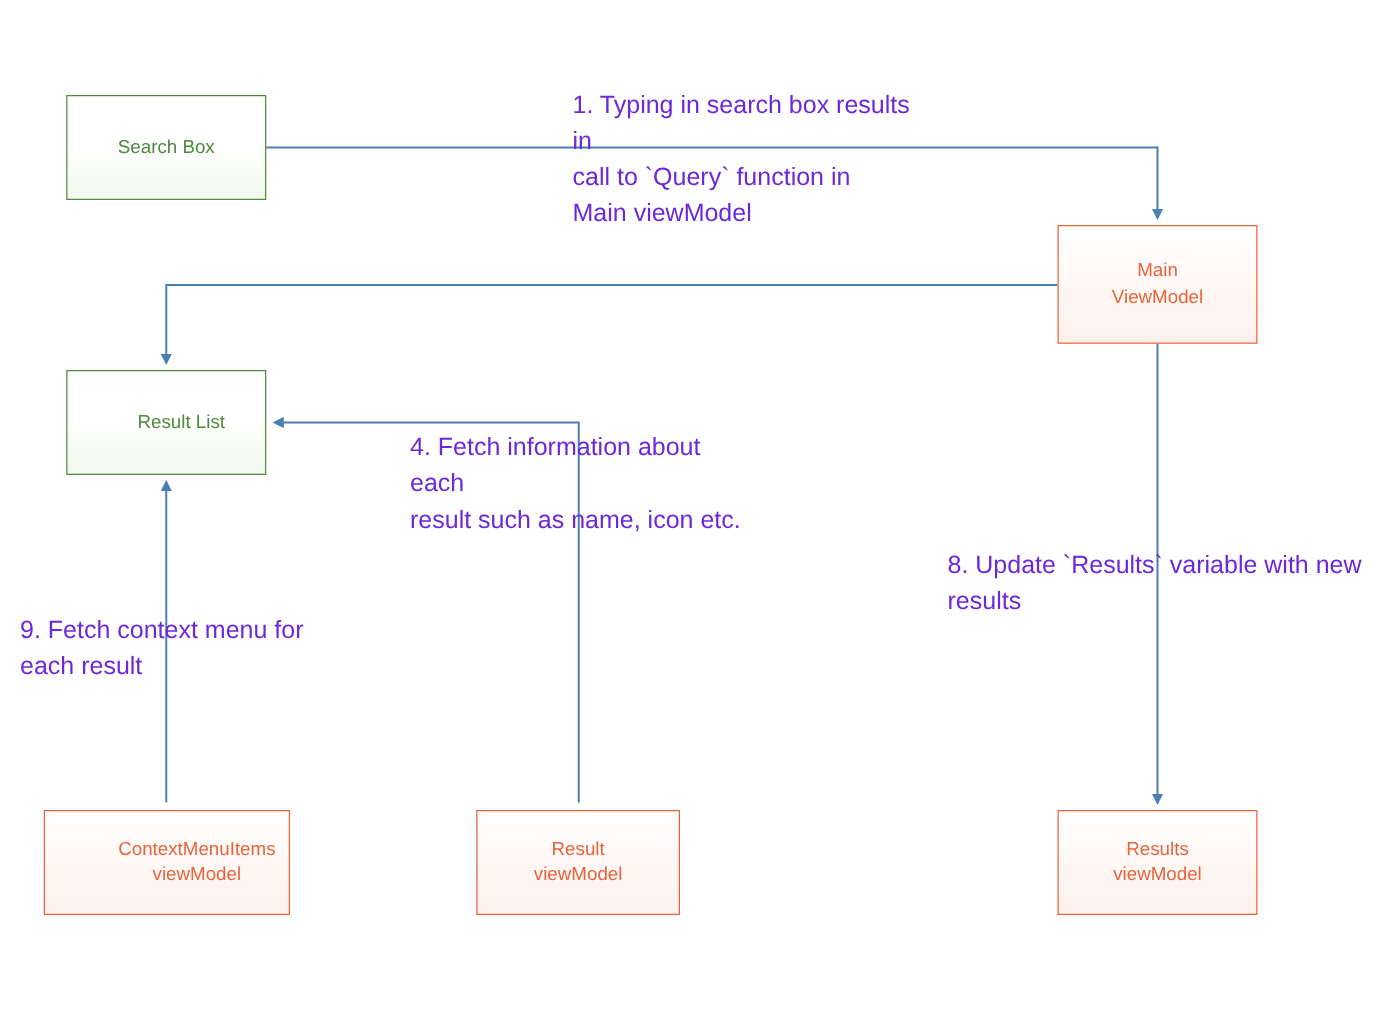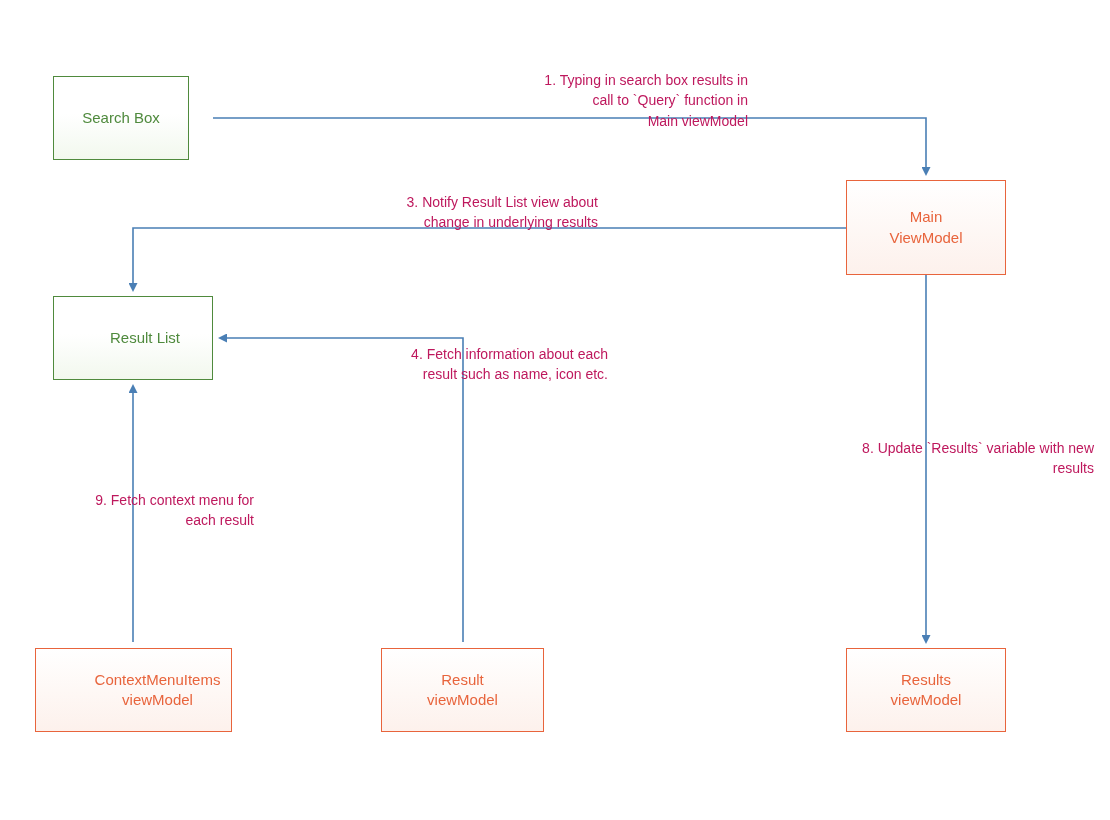--- a/index.html
+++ b/index.html
@@ -33,24 +33,24 @@
     color: #4f8a3d;
     background: linear-gradient(to bottom, #ffffff 0%, #ffffff 45%, #f2f8ee 100%);
   }
   .node.orange {
     border: 1px solid #e8643c;
     color: #e8643c;
     background: linear-gradient(to bottom, #ffffff 0%, #fdf1ec 100%);
   }
   .label {
     position: absolute;
-    color: #be185d;
-    font-size: 14px;
+    color: #6d28d9;
+    font-size: 20px;
     line-height: 1.45;
-    text-align: right;
+    text-align: left;
     white-space: pre-line;
   }
   #edges {
     position: absolute;
     left: 0;
     top: 0;
     width: 1110px;
     height: 820px;
     pointer-events: none;
   }
@@ -73,21 +73,21 @@
       <path d="M926,275 L926,642" marker-end="url(#arrowhead)"></path>
 
       <path d="M846,228 L133,228 L133,290" marker-end="url(#arrowhead)"></path>
 
       <path d="M463,642 L463,338 L220,338" marker-end="url(#arrowhead)"></path>
 
       <path d="M133,642 L133,386" marker-end="url(#arrowhead)"></path>
     </g>
   </svg>
 
-  <div class="node green" style="left:53px; top:76px; width:136px; height:84px;">Search Box</div>
+  <div class="node green" style="left:53px; top:76px; width:160px; height:84px;">Search Box</div>
 
   <div class="node orange" style="left:846px; top:180px; width:160px; height:95px;">Main
 ViewModel</div>
 
   <div class="node green" style="left:53px; top:296px; width:160px; height:84px;padding-left:24px;">Result List</div>
 
   <div class="node orange" style="left:35px; top:648px; width:197px; height:84px;padding-left:48px;">ContextMenuItems
 viewModel</div>
 
   <div class="node orange" style="left:381px; top:648px; width:163px; height:84px;">Result
@@ -96,22 +96,20 @@
   <div class="node orange" style="left:846px; top:648px; width:160px; height:84px;">Results
 viewModel</div>
 
   <div class="label" style="left:458px; top:70px; width:290px;">1. Typing in search box results in
 call to `Query` function in
 Main viewModel</div>
 
   <div class="label" style="left:758px; top:438px; width:336px;">8. Update `Results` variable with new
 results</div>
 
-  <div class="label" style="left:318px; top:192px; width:280px;">3. Notify Result List view about
-change in underlying results</div>
 
   <div class="label" style="left:328px; top:344px; width:280px;">4. Fetch information about each
 result such as name, icon etc.</div>
 
   <div class="label" style="left:16px; top:490px; width:238px;">9. Fetch context menu for
 each result</div>
 
 </div>
 
 </body></html>

